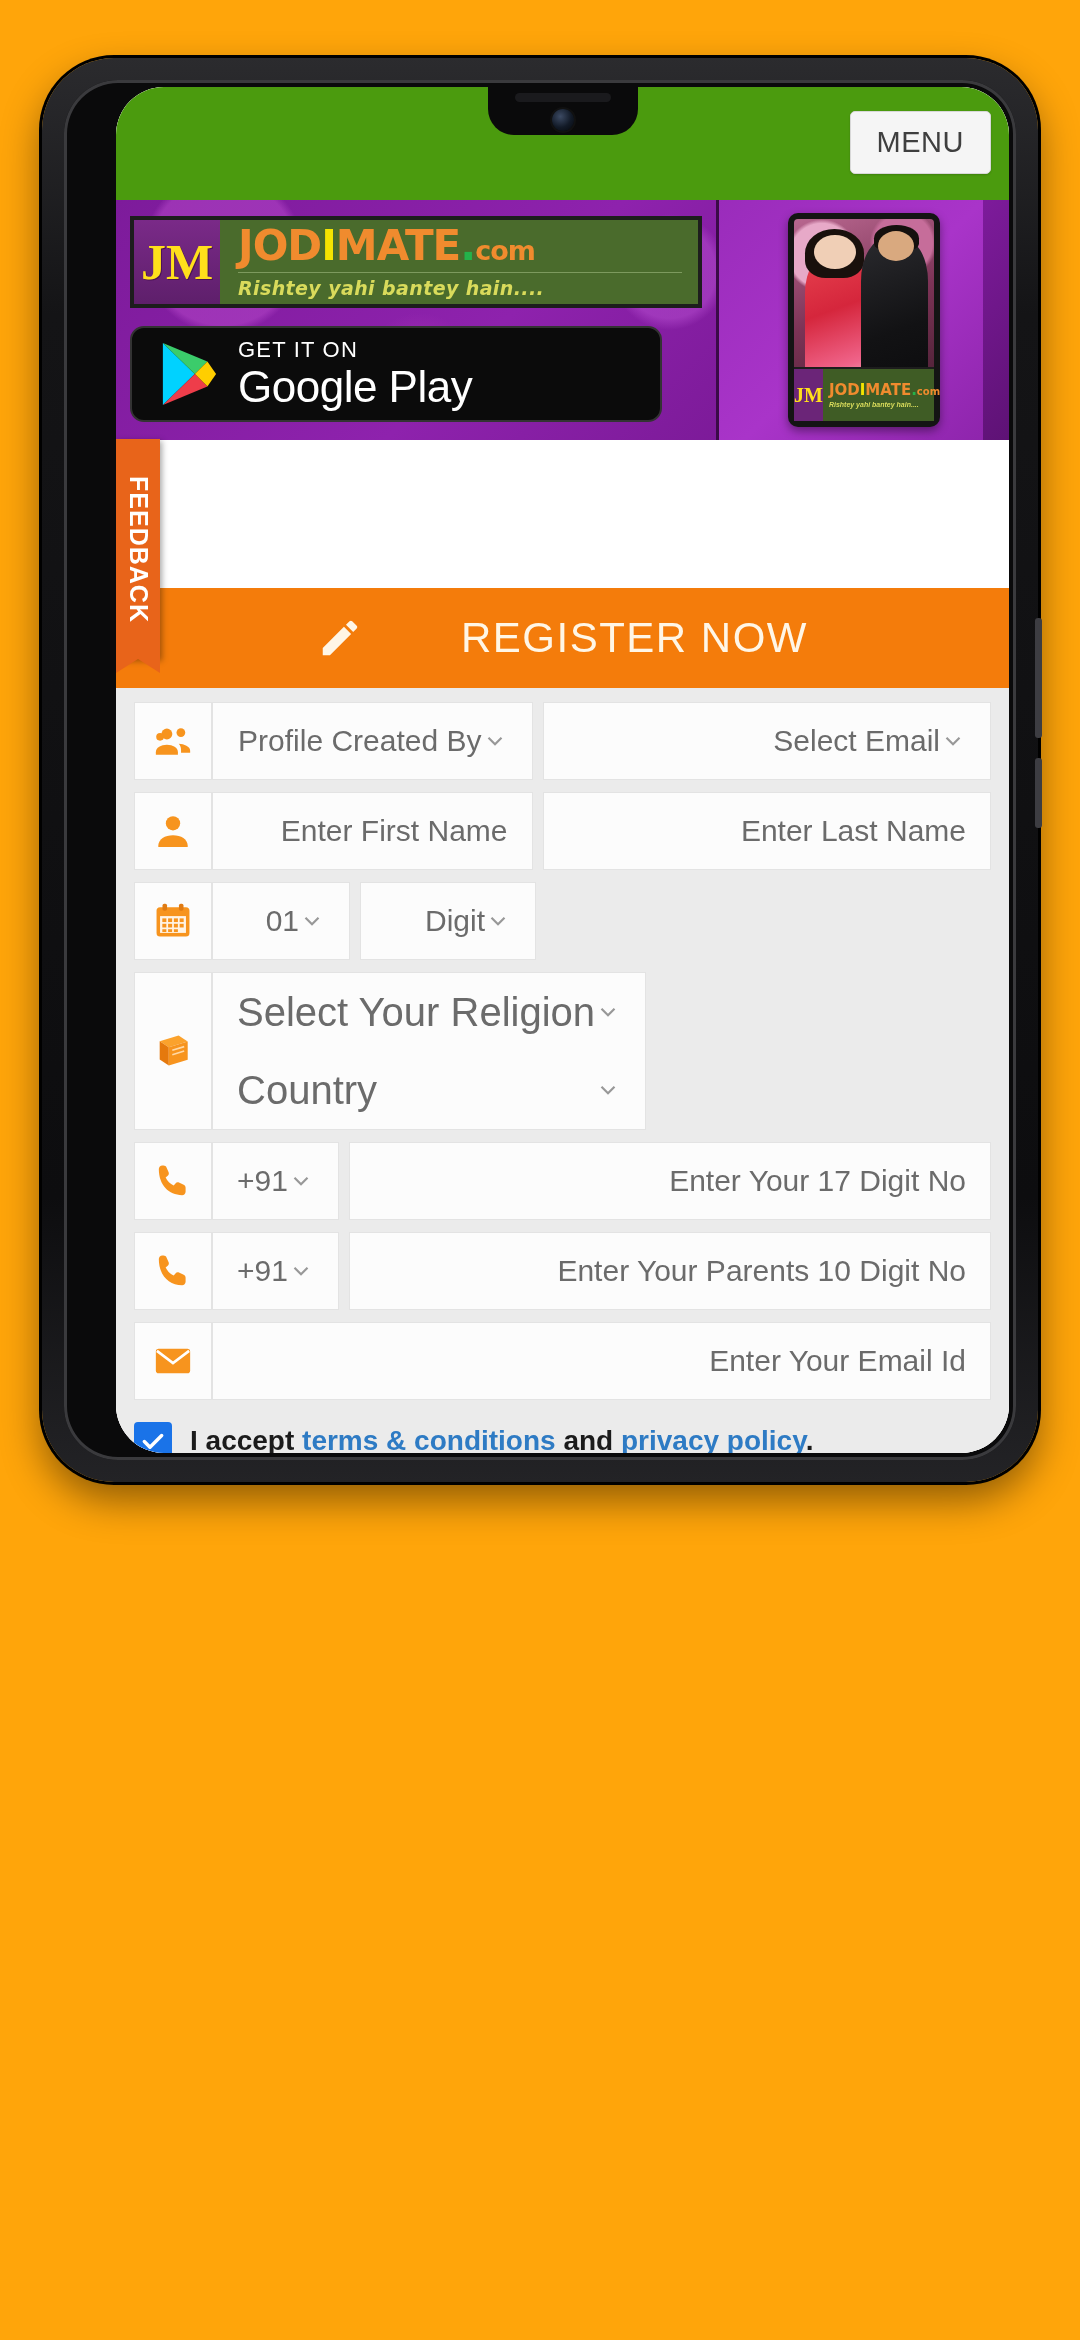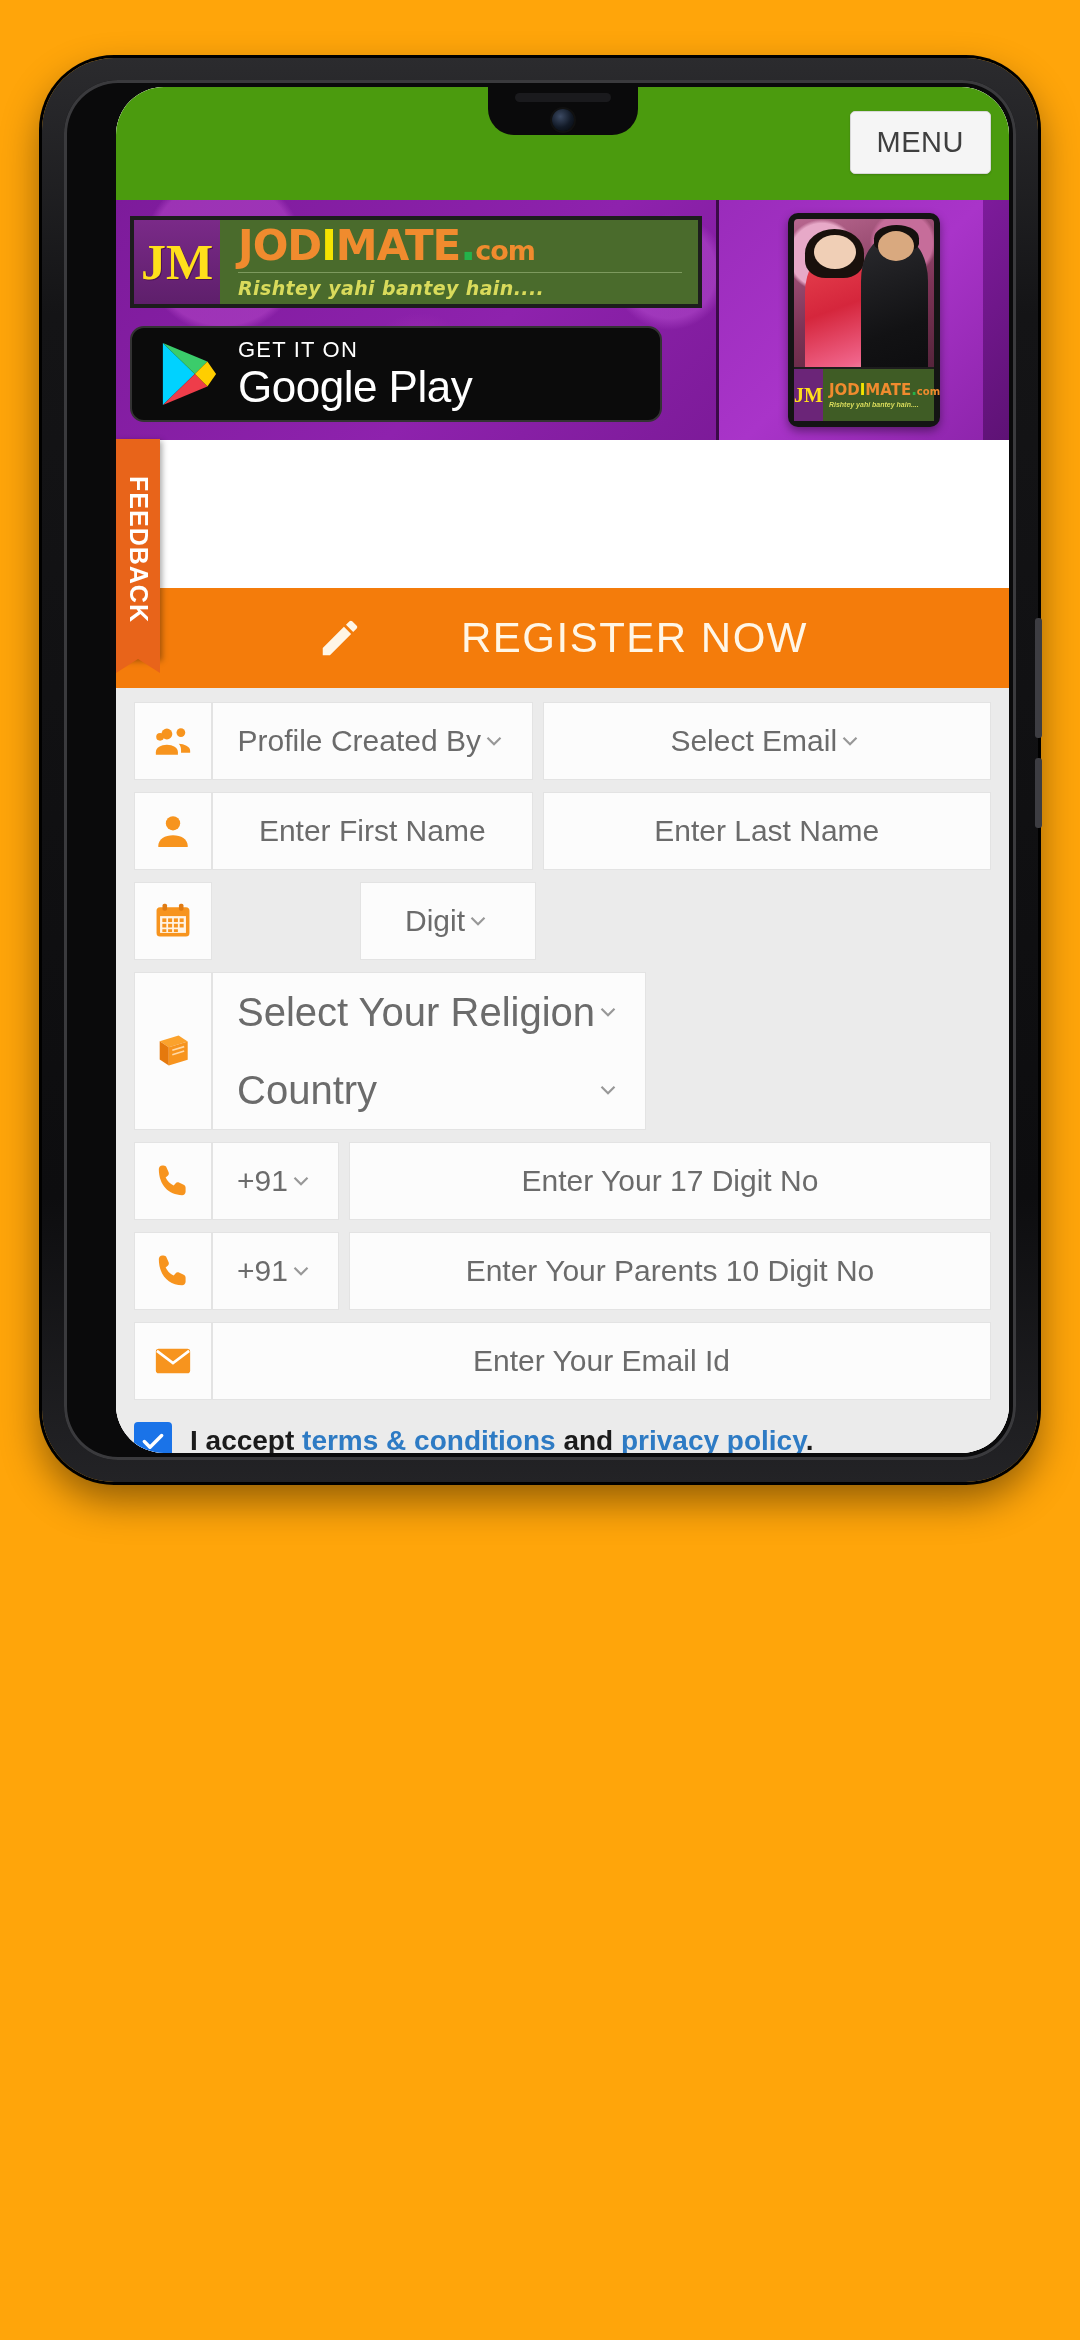--- a/index.html
+++ b/index.html
@@ -209,21 +209,21 @@
   .cell{
     background:#FCFCFC;border:1px solid #E3E3E3;box-sizing:border-box;
     display:flex;align-items:center;
   }
   .icon-cell{
     width:78px;flex:0 0 78px;justify-content:center;
   }
   .ic{width:42px;height:42px;display:block;}
   .field{
     flex:1;height:78px;padding:0 24px;color:#6b6b6b;font-size:30px;
-    justify-content:center;
+    justify-content:flex-end;
   }
   .chev{width:26px;height:26px;opacity:.75;flex:0 0 26px;}
   .grp{display:flex;flex:1;}
   .grp .icon-cell{border-right:1px solid #E3E3E3;}
   .nogap{gap:0;}
   .w-dob-day{flex:0 0 216px;}
   .w-dob-mon{flex:0 0 220px;}
   .w-dob-yr{flex:0 0 176px;}
   .stacked{flex-direction:column;align-items:stretch;height:auto;}
   .stk-item{
@@ -391,20 +391,26 @@
                       <rect x="5.9" y="13.6" width="2.3" height="2.1"></rect>
                         <rect x="9.2" y="13.6" width="2.3" height="2.1"></rect>
                       <rect x="12.5" y="13.6" width="2.3" height="2.1"></rect>
                         <rect x="15.8" y="13.6" width="2.3" height="2.1"></rect>
                       <rect x="5.9" y="16.7" width="2.3" height="1.6"></rect>
                         <rect x="9.2" y="16.7" width="2.3" height="1.6"></rect>
                       <rect x="12.5" y="16.7" width="2.3" height="1.6"></rect>
                     </g>
                   </svg>
                 </div>
+                <div class="cell field">
+                  <span>01</span>
+                  <svg class="chev" viewBox="0 0 24 24">
+                      <path d="M6 9l6 6 6-6" fill="none" stroke="#777" stroke-width="2"></path>
+                    </svg>
+                </div>
               </div>
               <div class="cell field w-dob-yr">
                 <span>Digit</span>
                 <svg class="chev" viewBox="0 0 24 24">
                     <path d="M6 9l6 6 6-6" fill="none" stroke="#777" stroke-width="2"></path>
                   </svg>
               </div>
             </div>
 
             <div class="row">

